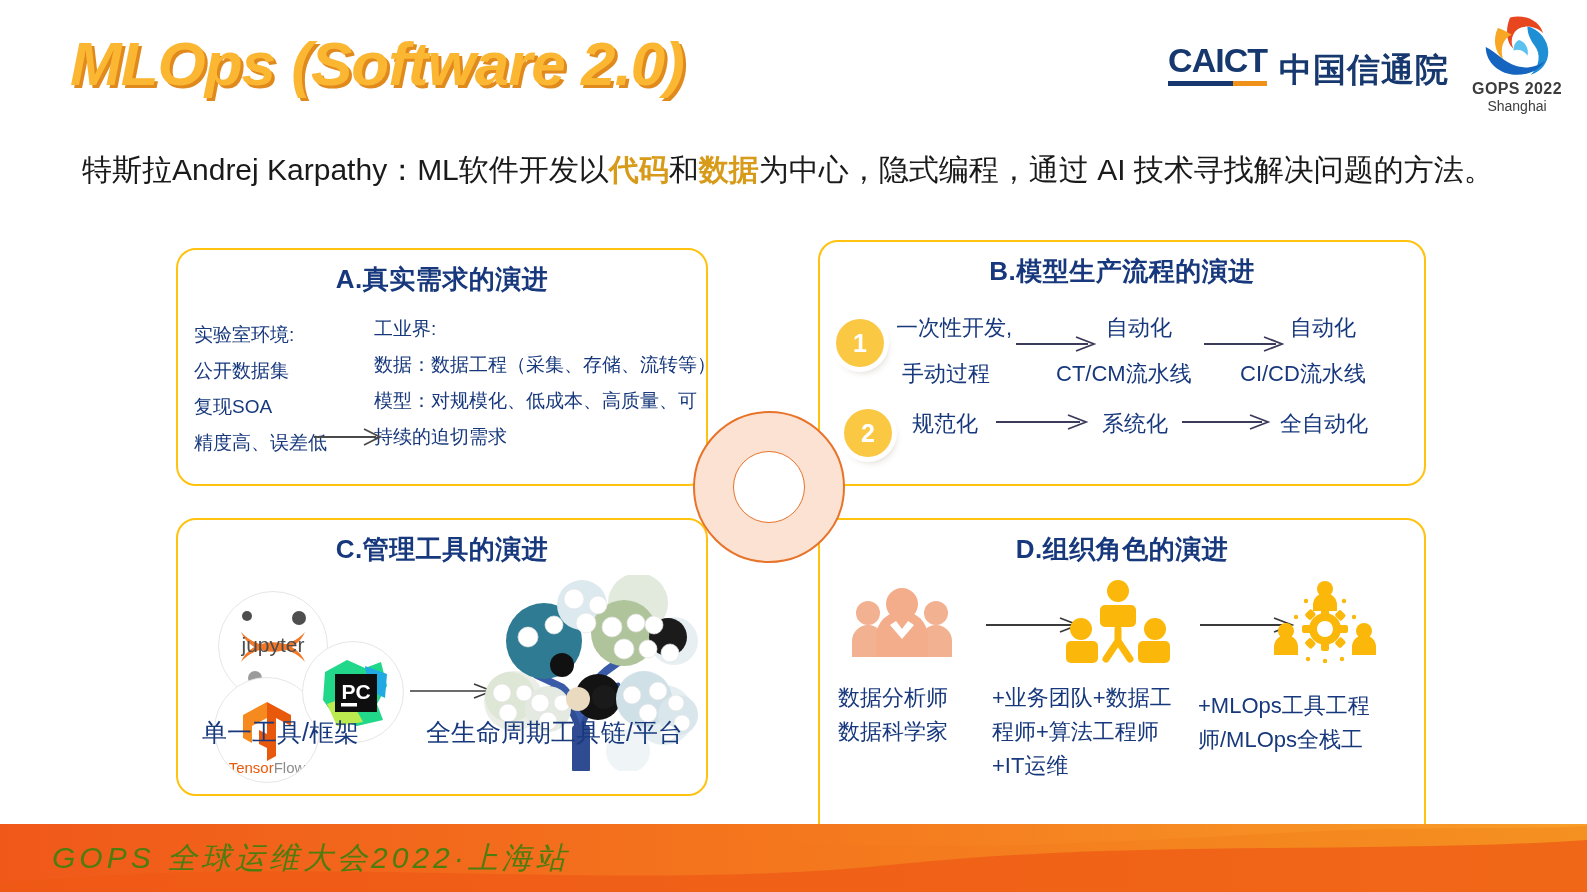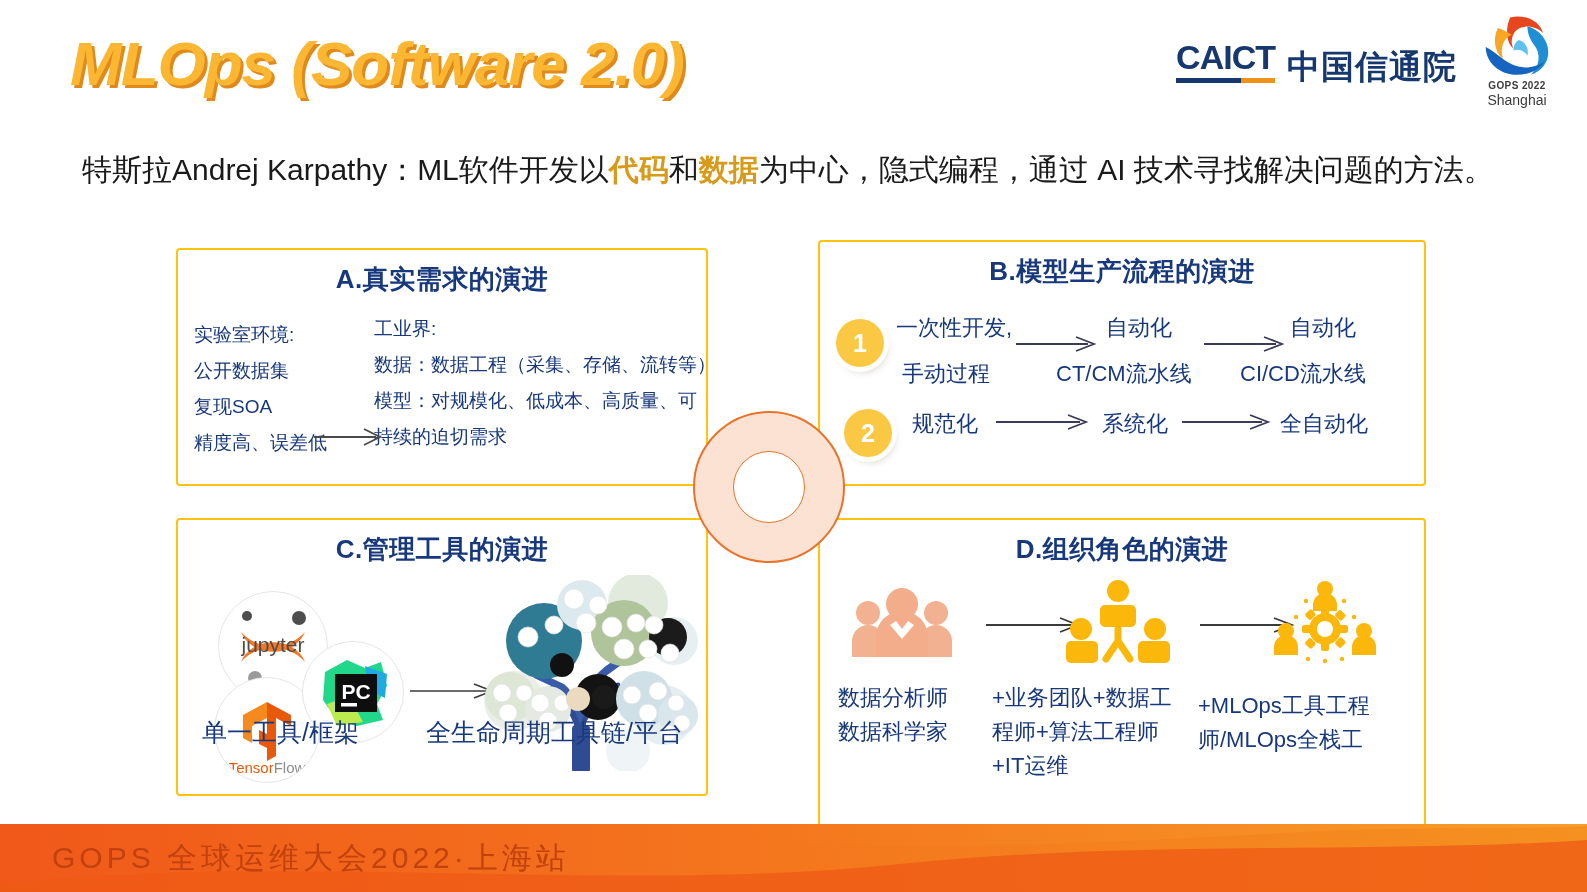--- a/index.html
+++ b/index.html
@@ -12,44 +12,44 @@
   .slide{position:absolute;inset:0;}
 
   
   .title{
     position:absolute;left:70px;top:28px;
     font-size:62px;font-weight:bold;font-style:italic;
     color:#FBB632;letter-spacing:-1px;
     text-shadow:3px 3px 0 #E08A1E;
     white-space:nowrap;
   }
-  .brandbar{position:absolute;right:18px;top:14px;display:flex;align-items:center;gap:8px;}
+  .brandbar{position:absolute;right:18px;top:14px;display:flex;align-items:center;gap:16px;}
   .caict{display:flex;align-items:flex-end;gap:12px;}
   .caict-mark{position:relative;display:flex;flex-direction:column;}
   .caict-text{font-size:34px;font-weight:bold;color:#16386E;letter-spacing:-1px;line-height:1;}
   .caict-rules{display:flex;height:5px;margin-top:4px;}
   .caict-rules i{display:block;height:100%;}
   .caict-rules i:nth-child(1){width:66%;background:#16386E;}
   .caict-rules i:nth-child(2){width:34%;background:#F09219;}
   .caict-cn{font-size:33px;font-weight:bold;color:#16386E;line-height:1;letter-spacing:1px;}
   .gops-logo{display:flex;flex-direction:column;align-items:center;width:104px;}
   .gops-mark{width:88px;height:66px;}
-  .gops-name{font-size:10px;font-weight:bold;color:#3C3C3C;letter-spacing:.4px;line-height:1.15;}
+  .gops-name{font-size:16px;font-weight:bold;color:#3C3C3C;letter-spacing:.4px;line-height:1.15;}
   .gops-city{font-size:14px;color:#3C3C3C;line-height:1.2;}
 
   
   .subtitle{
     position:absolute;left:82px;top:150px;width:1420px;
     font-size:30px;line-height:1.32;color:#1A1A1A;
   }
   .subtitle .hl{color:#D79B19;font-weight:bold;}
 
   
   .panel{
-    position:absolute;border:2.5px solid #FFC20E;border-radius:4px;
+    position:absolute;border:2.5px solid #FFC20E;border-radius:20px;
     background:#fff;box-sizing:border-box;
   }
   #panelA{left:176px;top:248px;width:532px;height:238px;}
   #panelB{left:818px;top:240px;width:608px;height:246px;}
   #panelC{left:176px;top:518px;width:532px;height:278px;}
   #panelD{left:818px;top:518px;width:608px;height:349px;}
   .panel-title{
     text-align:center;margin-top:12px;
     font-size:26px;font-weight:bold;color:#17387C;letter-spacing:.5px;
   }
@@ -104,21 +104,21 @@
   .d-cols{position:relative;margin-top:6px;color:#17387C;font-size:22px;}
   .d-col{position:absolute;line-height:1.55;}
   #dcol0{left:18px;top:0;width:150px;}
   #dcol1{left:172px;top:0;width:192px;}
   #dcol2{left:378px;top:8px;width:210px;}
 
   
   .footer{position:absolute;left:0;bottom:0;width:1587px;height:68px;overflow:hidden;}
   .footer-text{
     position:absolute;left:52px;top:50%;transform:translateY(-50%);
-    color:#c2410c;font-size:30px;letter-spacing:4px;z-index:3;white-space:nowrap;
+    color:#4d7c0f;font-size:30px;letter-spacing:4px;z-index:3;white-space:nowrap;font-style:italic;
   }
 </style>
 </head>
 <body>
 
 <div class="slide">
 
   <div class="title">MLOps (Software 2.0)</div>
 
   <div class="brandbar">

